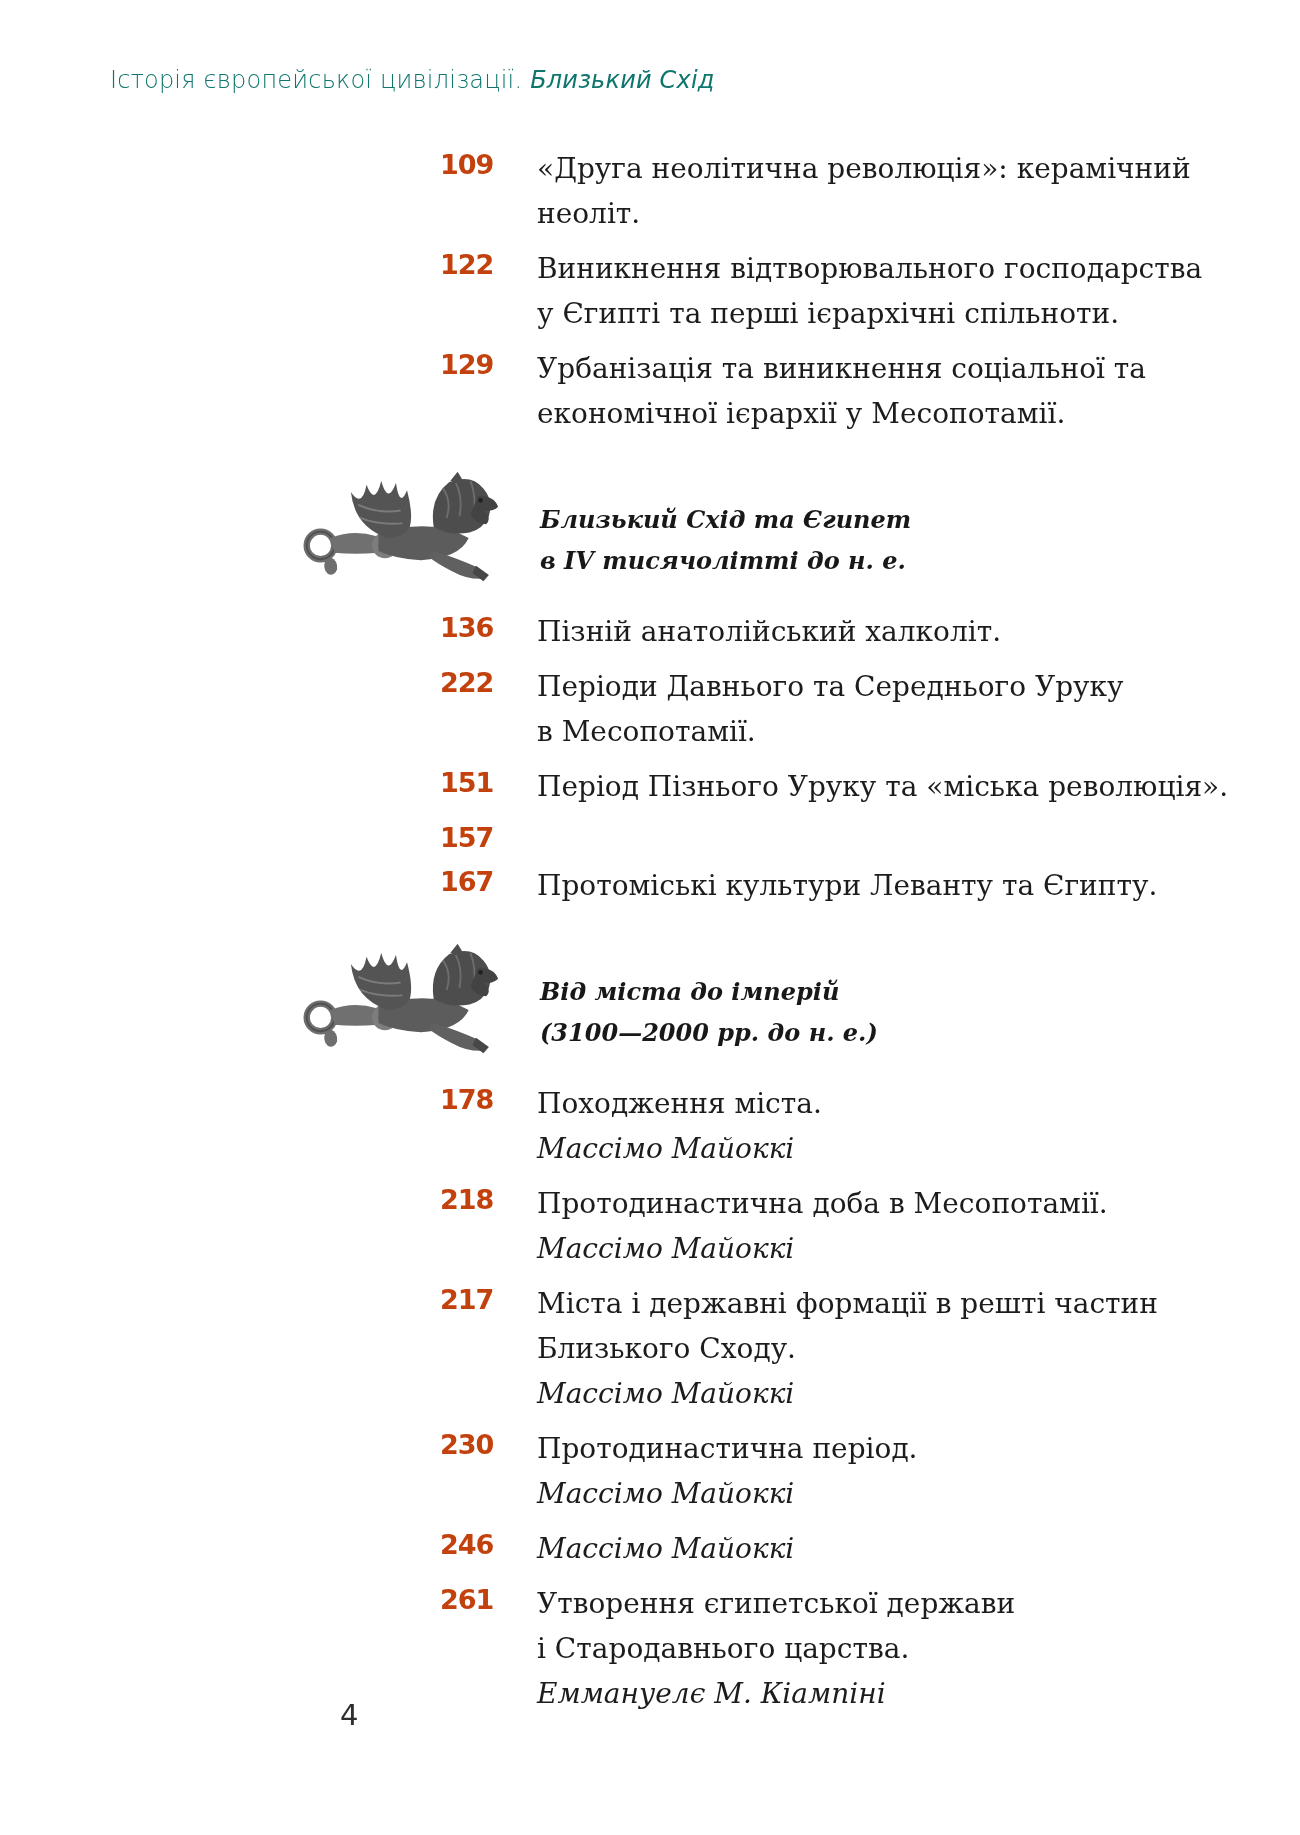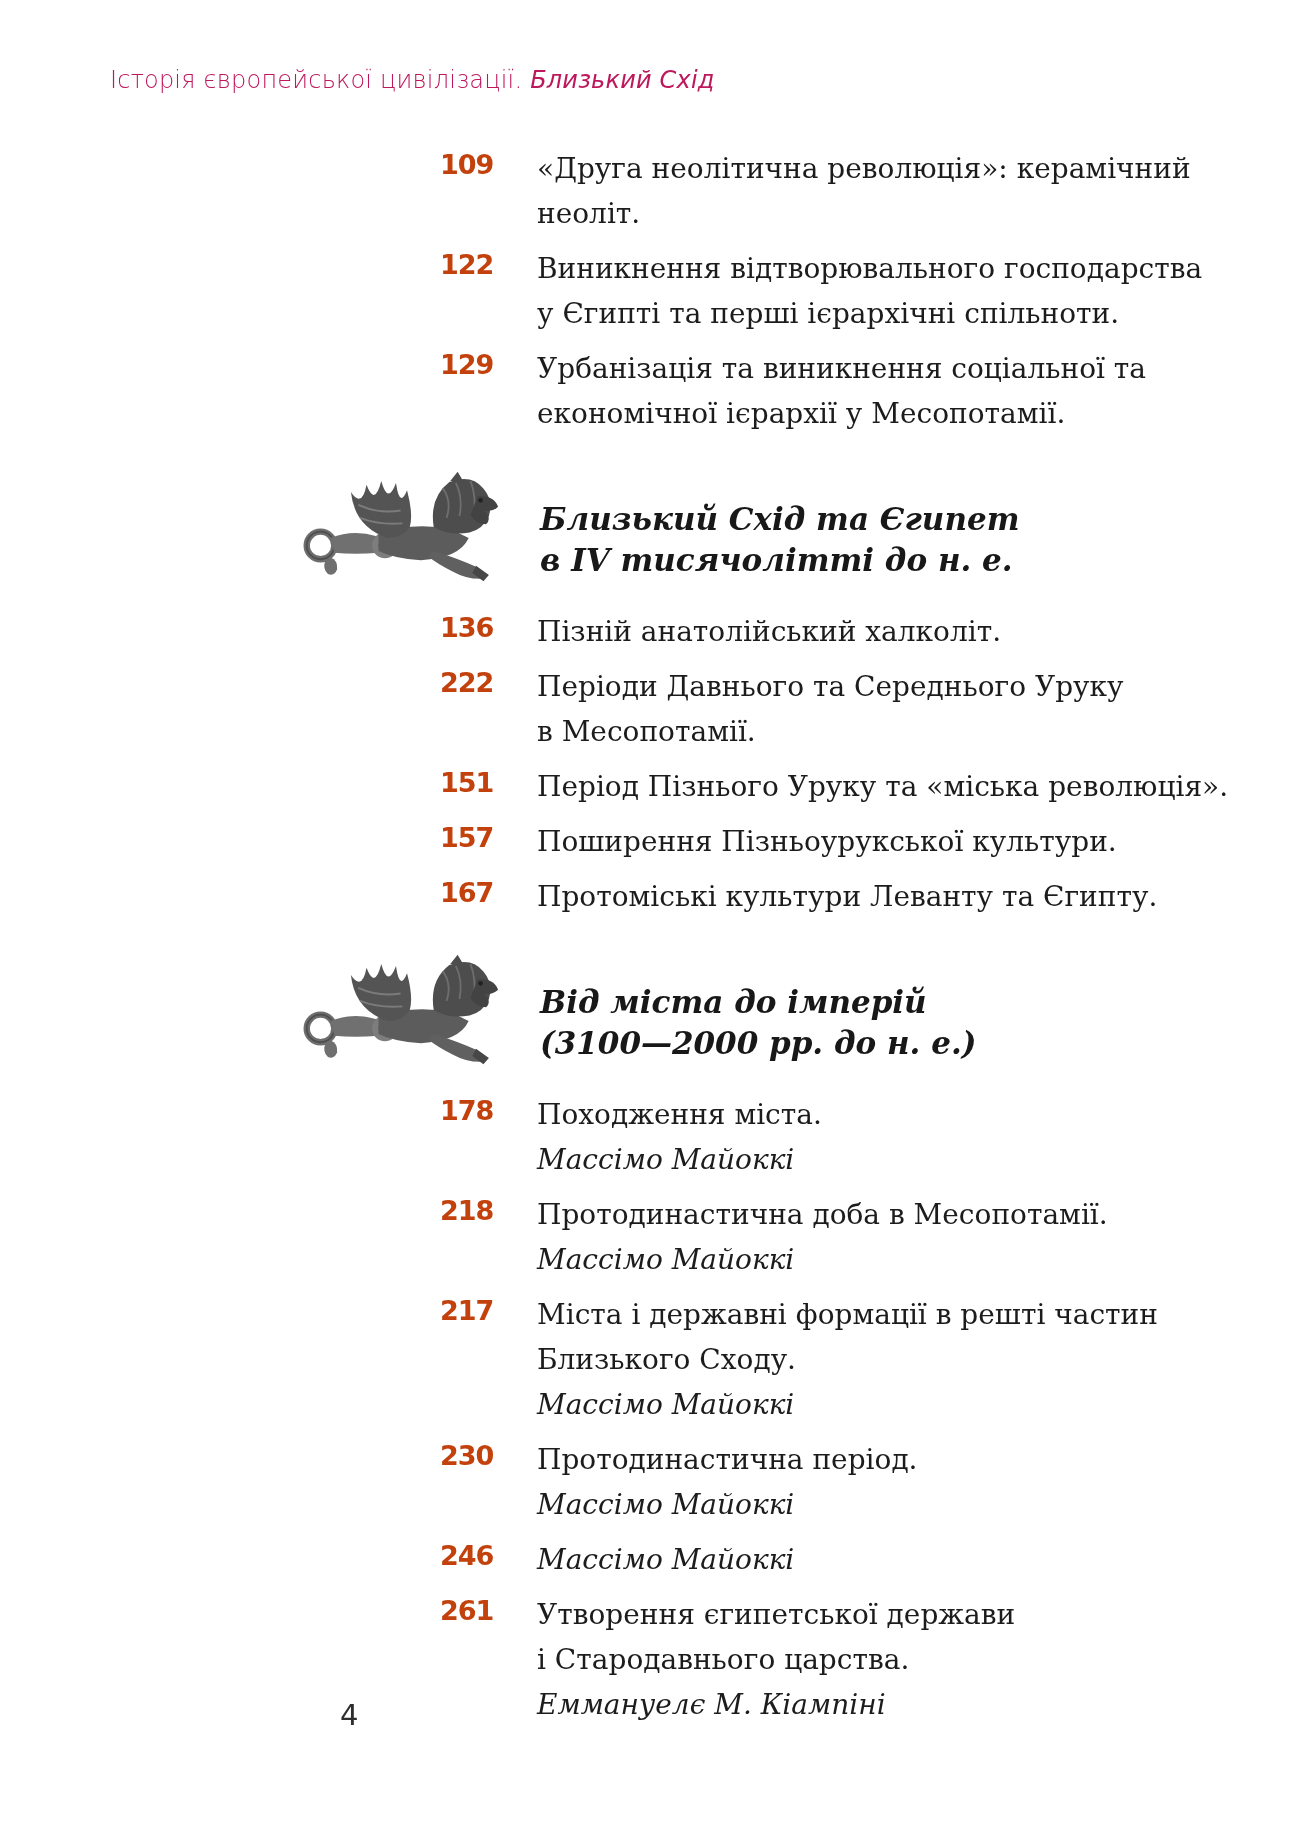--- a/index.html
+++ b/index.html
@@ -9,42 +9,42 @@
     width:1300px; height:1835px;
     background:#ffffff;
     font-family:"DejaVu Serif", serif;
     color:#1c1c1c;
     overflow:hidden;
   }
   .running-head {
     position:absolute; left:110px; top:66px;
     font-family:"DejaVu Sans", sans-serif;
     font-size:24px; font-weight:300;
-    color:#be185d; letter-spacing:0.2px;
+    color:#0f766e; letter-spacing:0.2px;
   }
   .running-head .it { font-style:italic; }
   .toc { position:absolute; left:0; top:146px; width:1300px; }
   .entry { display:flex; margin:0 0 10px 440px; }
   .entry .num {
     flex:none; width:97px;
     font-family:"DejaVu Sans", sans-serif;
     font-weight:bold; font-size:27px;
     letter-spacing:-1px; color:#c2410c;
     padding-top:3px;
   }
   .entry .txt { width:720px; font-size:28px; line-height:45px; }
   .entry .title { white-space:pre-line; }
   .entry .author { font-style:italic; white-space:pre-line; }
   .sect-head {
     display:flex; align-items:flex-end;
     margin:34px 0 24px 293px;
   }
   .sect-head .lion { flex:none; width:217px; height:115px; }
   .sect-head .sect-title {
-    font-size:31px; font-weight:bold; font-style:italic;
+    font-size:24px; font-weight:bold; font-style:italic;
     line-height:41px; white-space:pre-line;
     color:#181818;
     margin-left:30px; padding-bottom:4px;
   }
   .folio {
     position:absolute; left:340px; top:1698px;
     font-family:"DejaVu Sans", sans-serif;
     font-size:29px; color:#2e2e2e;
   }
 </style>
@@ -139,23 +139,20 @@
         </div>
     </div>
     <div class="entry">
       <div class="num">151</div>
       <div class="txt">
           <div class="title">Період Пізнього Уруку та «міська революція».</div>
         </div>
     </div>
     <div class="entry">
       <div class="num">157</div>
-      <div class="txt">
-          <div class="title">Поширення Пізньоурукської культури.</div>
-        </div>
     </div>
     <div class="entry">
       <div class="num">167</div>
       <div class="txt">
           <div class="title">Протоміські культури Леванту та Єгипту.</div>
         </div>
     </div>
 
     <div class="sect-head">
       <div class="lion">

